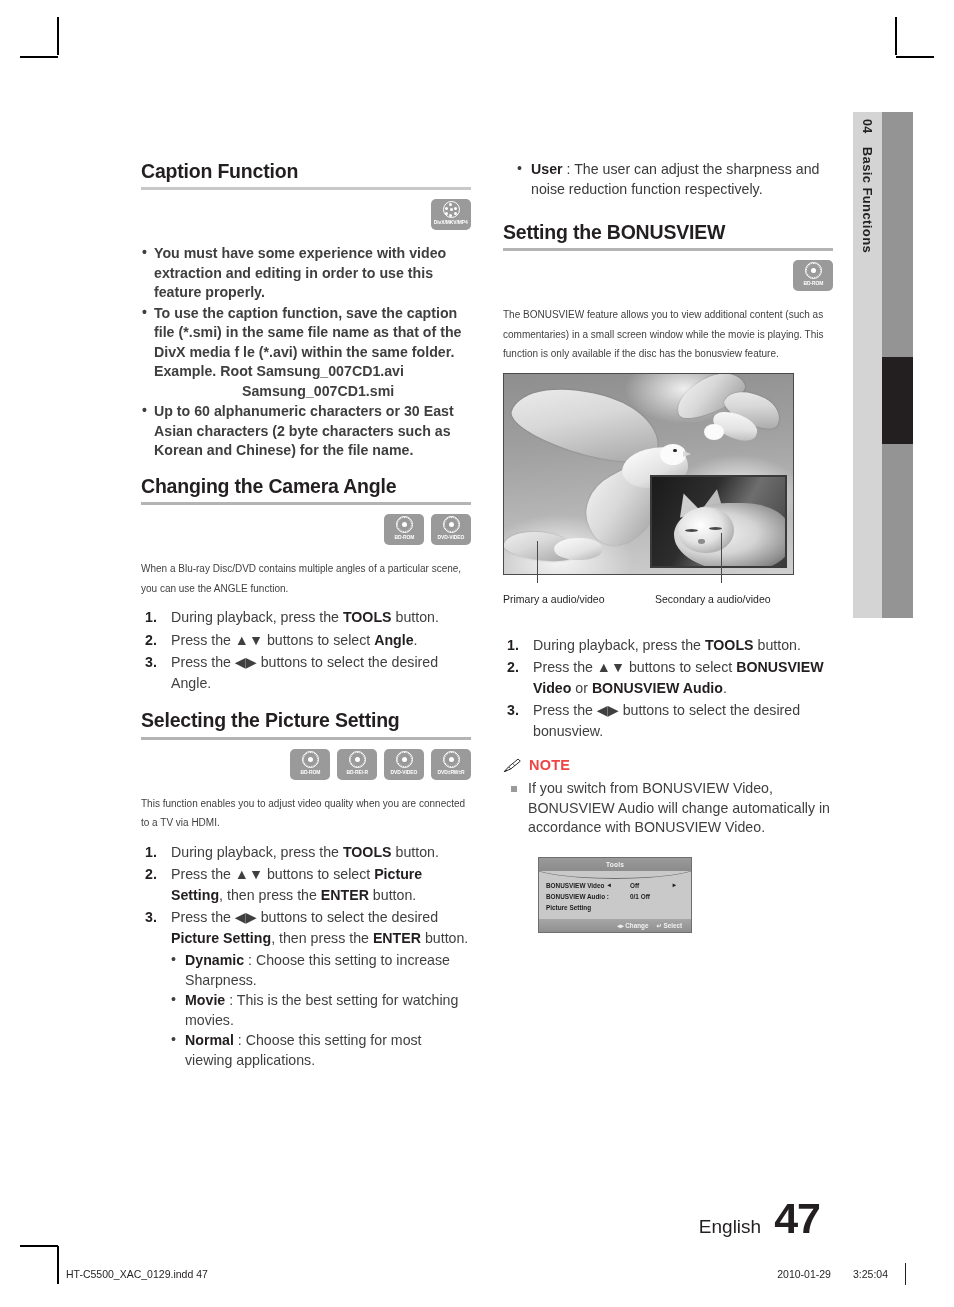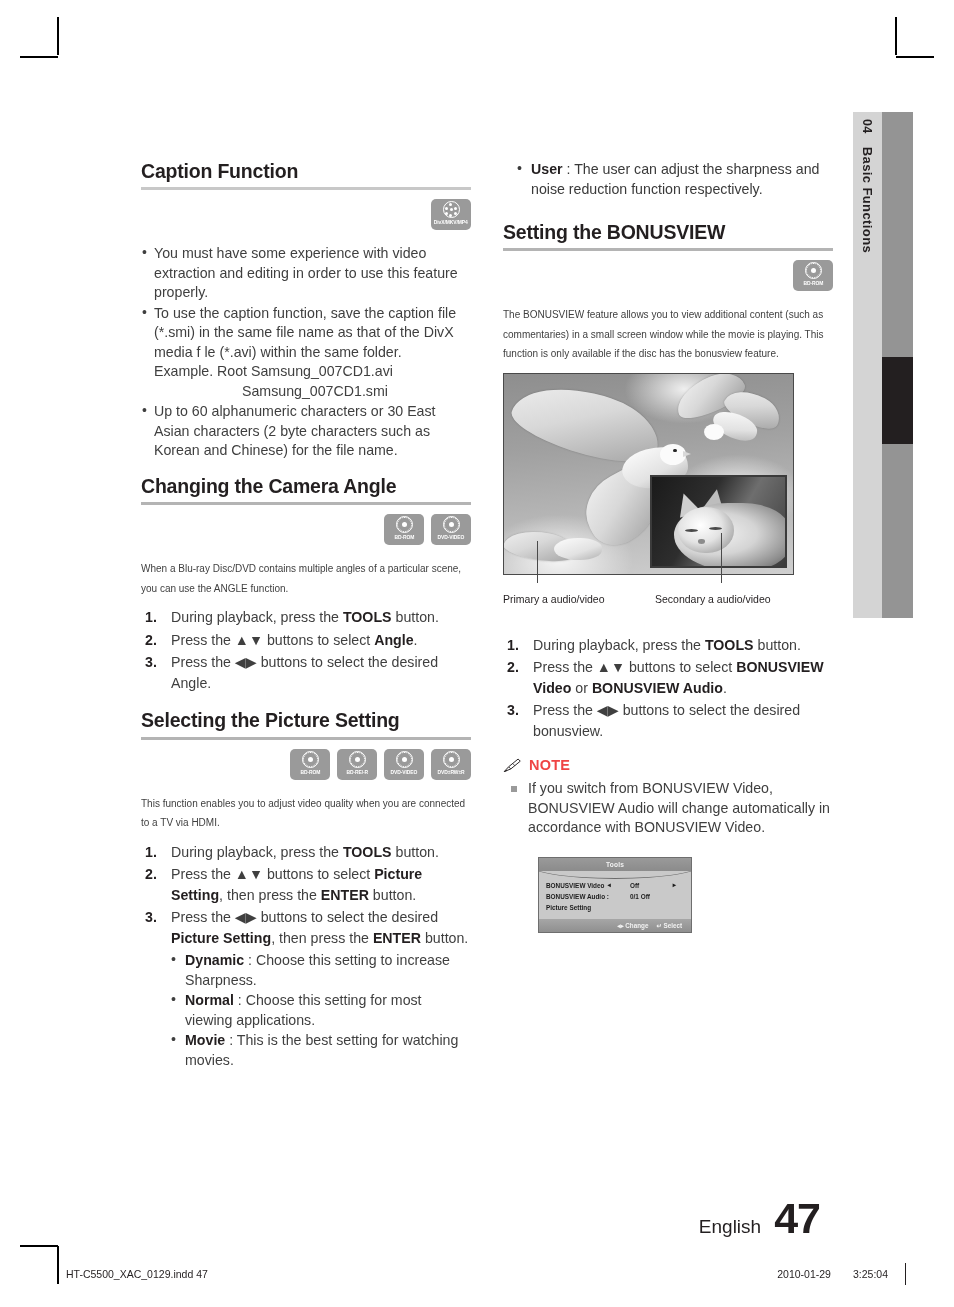--- a/index.html
+++ b/index.html
@@ -89,21 +89,21 @@
   
   p.body {
     font-size: 10px;
     line-height: 19.5px;
     margin: 0 0 9px 0;
     color: #3f3f3f;
   }
   b, strong { color: #231f20; font-weight: bold; }
 
   
-  ul.bullets { list-style: none; margin: 0 8px 6px 0; padding: 0; }
+  ul.bullets { list-style: none; margin: 0 8px 6px 0; padding: 0; font-weight: bold; }
   ul.bullets > li {
     font-size: 14.2px;
     line-height: 19.5px;
     color: #3f3f3f;
     position: relative;
     padding-left: 13px;
     margin-bottom: 1px;
   }
   ul.bullets > li::before {
     content: "\2022";
@@ -543,22 +543,22 @@
 
       <p class="body">This function enables you to adjust video quality when you are connected to a TV via HDMI.</p>
 
       <ol class="steps">
         <li><span>During playback, press the </span><b>TOOLS</b><span> button.</span></li>
         <li><span>Press the ▲▼ buttons to select </span><b>Picture Setting</b><span>, then press the </span><b>ENTER</b><span> button.</span></li>
         <li>
           <span>Press the ◀▶ buttons to select the desired </span><b>Picture Setting</b><span>, then press the </span><b>ENTER</b><span> button.</span>
           <ul class="sub">
             <li><b>Dynamic</b><span> : Choose this setting to increase Sharpness.</span></li>
+            <li><b>Movie</b><span> : This is the best setting for watching movies.</span></li>
             <li><b>Normal</b><span> : Choose this setting for most viewing applications.</span></li>
-            <li><b>Movie</b><span> : This is the best setting for watching movies.</span></li>
           </ul>
         </li>
       </ol>
     </div>
   </div>
 
   <div class="col" id="col-right">
 
     <ul class="sub" style="margin:0 0 0 14px;">
       <li><b>User</b><span> : The user can adjust the sharpness and noise reduction function respectively.</span></li>

